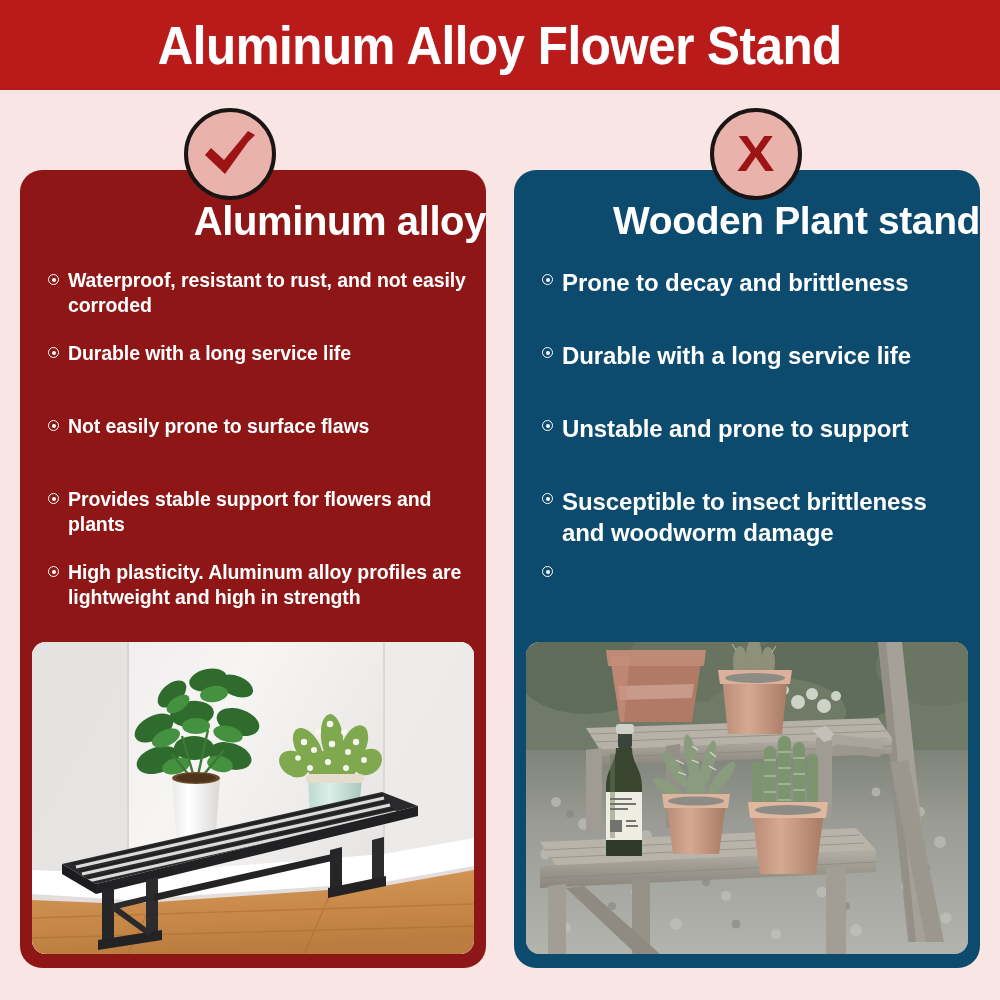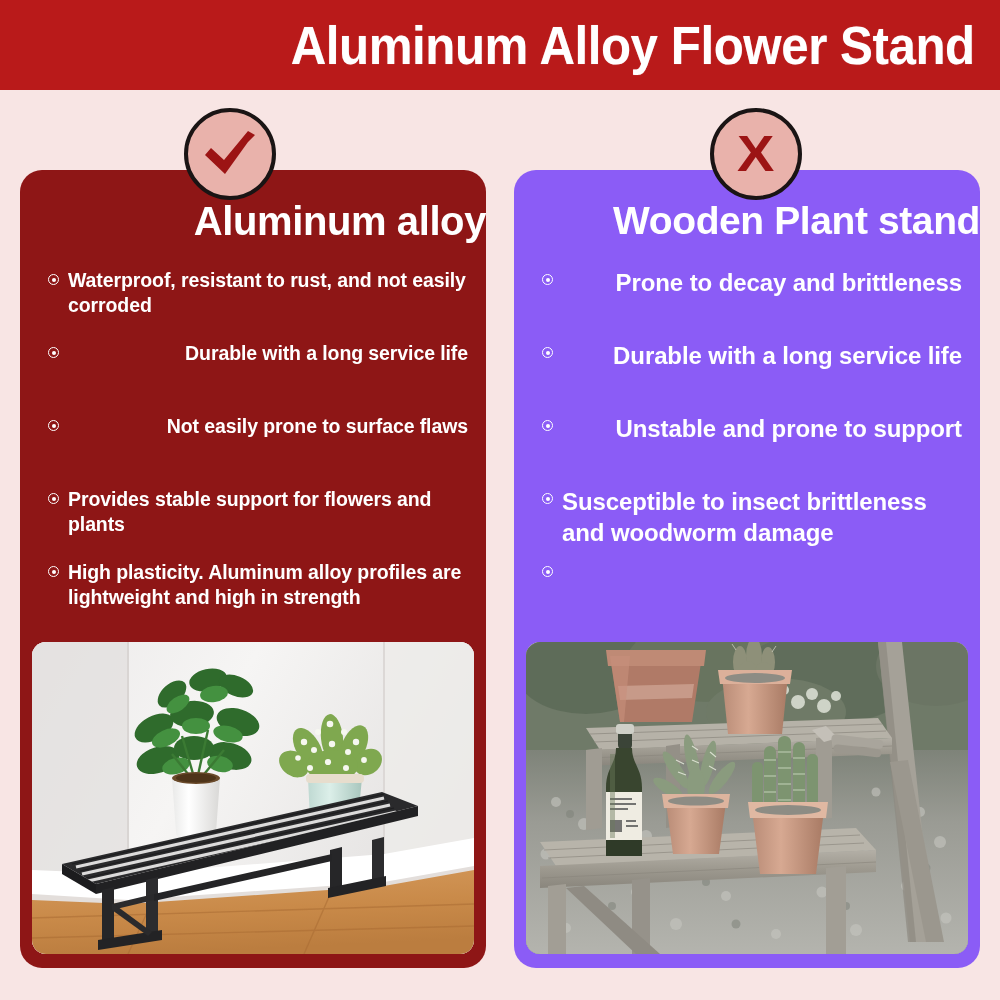--- a/index.html
+++ b/index.html
@@ -18,21 +18,21 @@
 
   
   .header {
     position: absolute;
     left: 0; top: 0;
     width: 1000px;
     height: 90px;
     background: #b91a1a;
     display: flex;
     align-items: center;
-    justify-content: flex-end;
+    justify-content: center;
   }
   .header-title {
     color: #ffffff;
     font-size: 53px;
     font-weight: bold;
     letter-spacing: -0.5px;
     line-height: 1;
     white-space: nowrap;
     transform: scaleX(0.93);
     transform-origin: center;
@@ -51,21 +51,21 @@
   
   .card {
     position: absolute;
     top: 80px;           
     width: 466px;
     height: 798px;       
     border-radius: 22px;
     overflow: hidden;
   }
   .card-good { left: 20px;  background: #8e1616; }
-  .card-bad  { left: 514px; background: #8b5cf6; padding-left: 44px; }
+  .card-bad  { left: 514px; background: #0c4a6e; padding-left: 44px; }
 
   .card-heading {
     position: absolute;
     left: 0;
     top: 30px;
     width: 100%;
     text-align: right;
     color: #ffffff;
     font-size: 40px;
     font-weight: bold;
@@ -78,21 +78,20 @@
   .bullets {
     position: absolute;
     left: 28px;
     right: 18px;
     top: 98px;
   }
   .bullet-row {
     display: flex;
     align-items: flex-start;
     height: 73px;
-    justify-content: space-between;
   }
   .bullet-marker {
     flex: 0 0 auto;
     width: 11px;
     height: 11px;
     border-radius: 50%;
     border: 1.6px solid #ffffff;
     position: relative;
     margin-top: 6px;
     margin-right: 9px;

